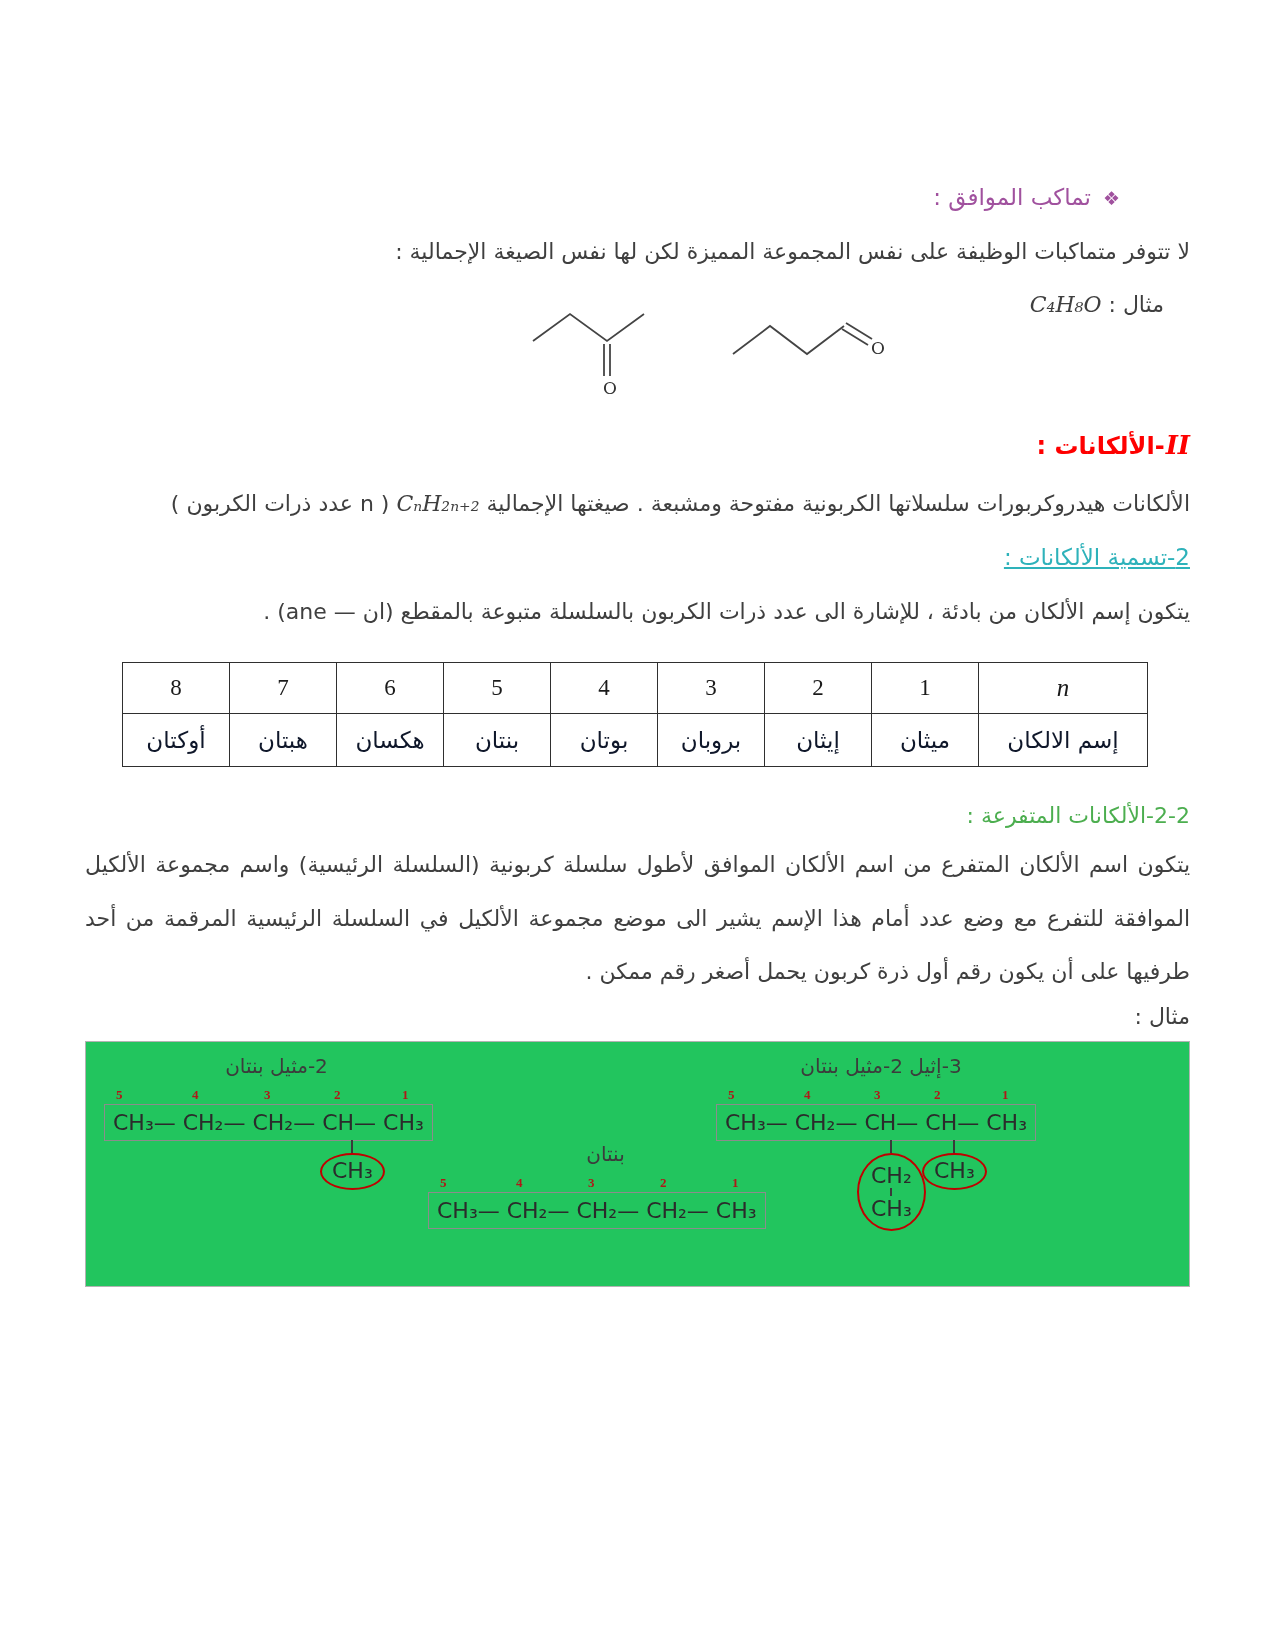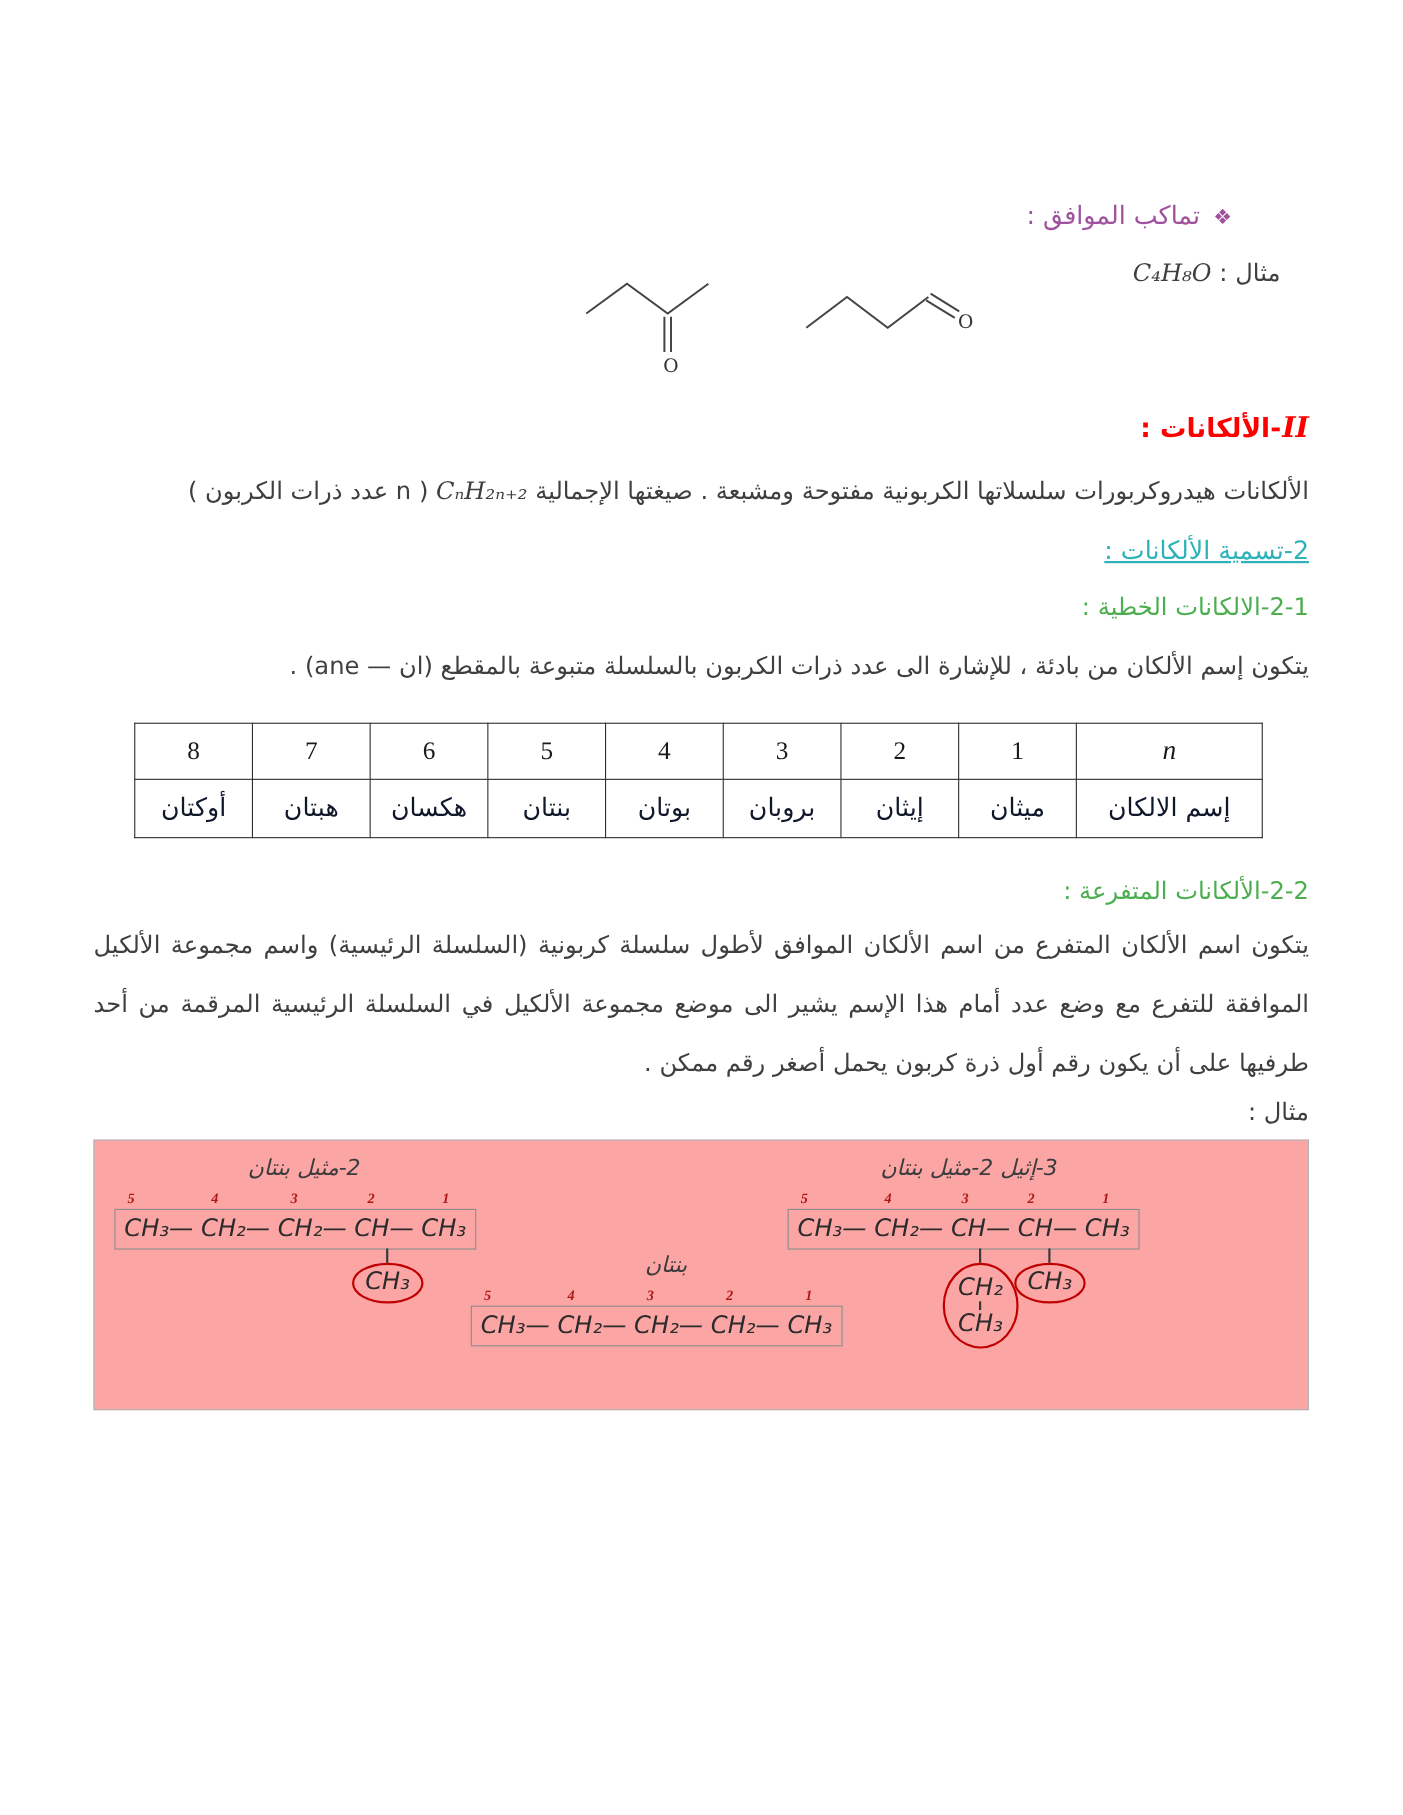--- a/index.html
+++ b/index.html
@@ -33,21 +33,21 @@
   .alkanes td{border:1.5px solid #2f2f2f;text-align:center;vertical-align:middle;}
   .alkanes tr.hdr td{height:48px;font-family:"Liberation Serif",serif;font-size:23px;color:#1a1a1a;}
   .alkanes tr.names td{height:50px;font-size:23px;color:#0f172a;}
   .alkanes td.c-n{width:166px;}
   .alkanes td.c{width:104px;}
   .alkanes tr.hdr td.c-n{font-style:italic;font-size:25px;}
 
   .example2{margin:0 0 8px 0;}
 
   
-  .figure{position:relative;height:244px;border:1px solid #b3b3b3;margin-top:8px;direction:ltr;background:#fca5a5;font-style:italic;}
+  .figure{position:relative;height:244px;border:1px solid #b3b3b3;margin-top:8px;direction:ltr;background:#22c55e;}
   .struct{position:absolute;}
   .s-left{left:18px;top:12px;width:345px;}
   .s-right{left:630px;top:12px;width:330px;}
   .s-mid{left:342px;top:100px;width:355px;}
   .slabel{direction:rtl;text-align:center;font-size:20px;color:#3c3c3c;margin-bottom:9px;}
   .numsrow{position:relative;height:17px;}
   .numsrow span{position:absolute;top:0;color:#b01818;font-size:13px;font-weight:bold;font-family:"Liberation Serif",serif;}
   .chainbox{display:inline-block;border:1px solid #8c8c8c;padding:5px 8px;font-size:22px;color:#2b2b2b;white-space:nowrap;direction:ltr;}
   .branch{position:absolute;display:flex;flex-direction:column;align-items:center;}
   .b-left{left:216px;top:86px;}
@@ -61,20 +61,21 @@
 </head>
 <body>
 
 <div class="page">
 
   <div class="h-purple">
     <span class="bullet">❖</span>
     <span>تماكب الموافق :</span>
   </div>
 
+  <p class="para">لا تتوفر متماكبات الوظيفة على نفس المجموعة المميزة لكن لها نفس الصيغة الإجمالية :</p>
 
   <div class="example-wrap">
     <div class="example-line">
       <span>مثال :</span>
       <span class="math">C₄H₈O</span>
     </div>
     <div class="skeletal">
       <svg width="150" height="102" viewBox="0 0 150 102">
         <path d="M8 45 L45 18 L82 45 L119 18" fill="none" stroke="#444" stroke-width="1.8"></path>
         <line x1="79" y1="48" x2="79" y2="80" stroke="#444" stroke-width="1.8"></line>
@@ -99,21 +100,20 @@
   <p class="para">
     <span>الألكانات هيدروكربورات سلسلاتها الكربونية مفتوحة ومشبعة . صيغتها الإجمالية</span>
     <span class="math">CₙH₂ₙ₊₂</span>
     <span>( n عدد ذرات الكربون )</span>
   </p>
 
   <div class="h-teal">
     <span class="u">2-تسمية الألكانات :</span>
   </div>
 
-  <div class="h-green">2-1-الالكانات الخطية :</div>
 
   <p class="para" style="margin-bottom:0;">يتكون إسم الألكان من بادئة ، للإشارة الى عدد ذرات الكربون بالسلسلة متبوعة بالمقطع (ان — ane) .</p>
 
   <table class="alkanes" dir="rtl">
     <tbody>
         <tr class="hdr">
       <td class="c-n">n</td>
       <td class="c">1</td>
       <td class="c">2</td>
       <td class="c">3</td>

